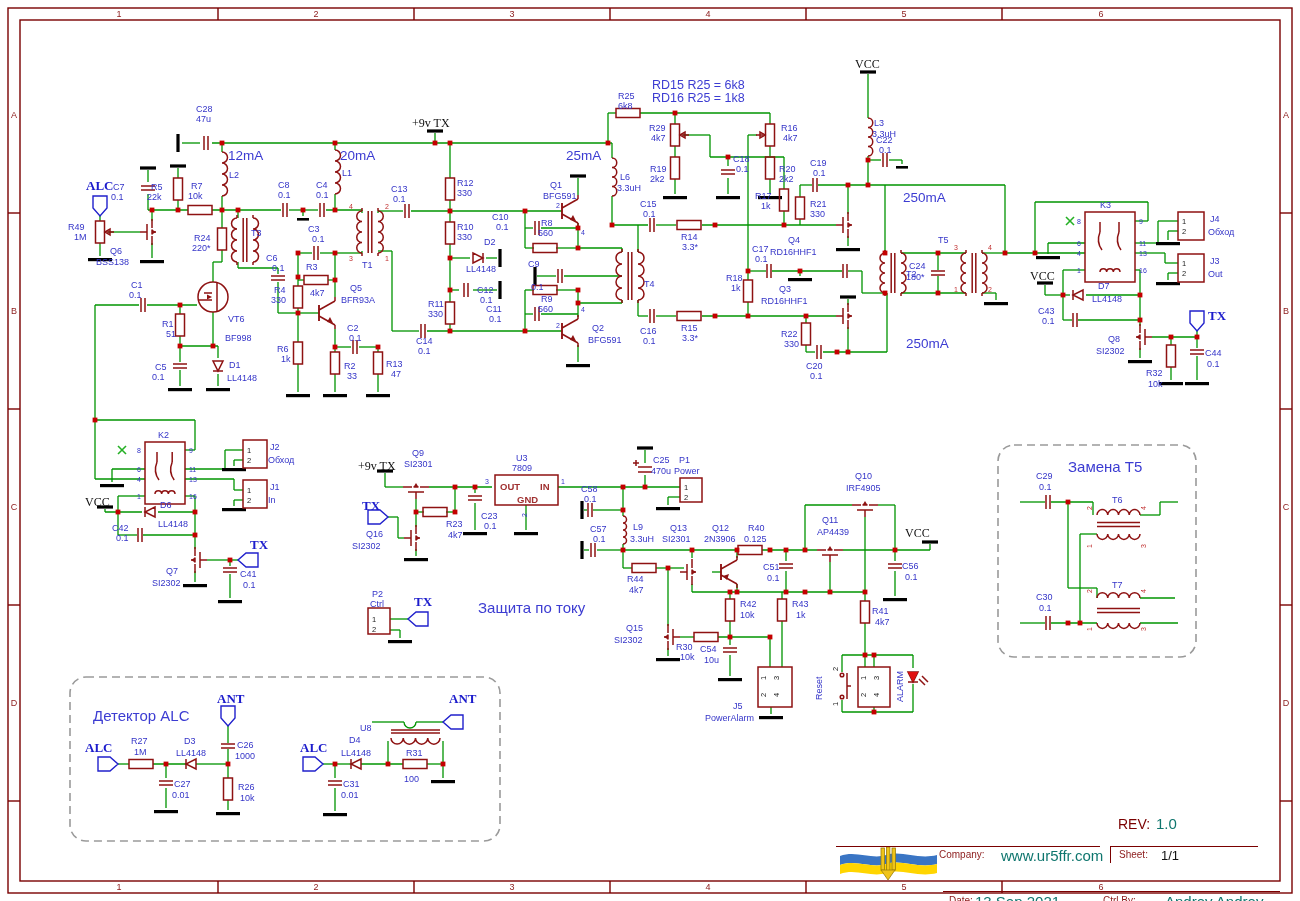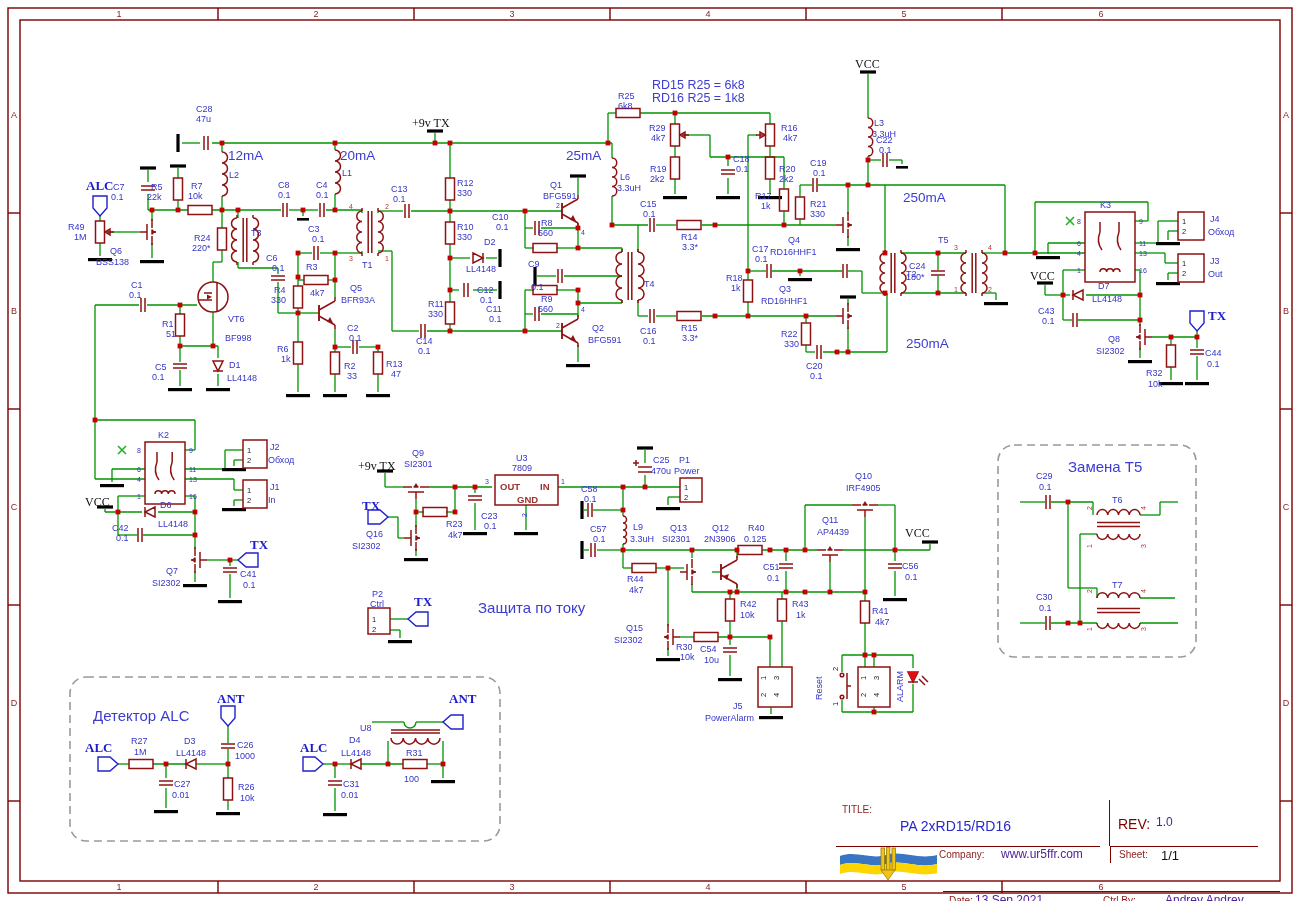--- a/index.html
+++ b/index.html
@@ -28,21 +28,21 @@
   
   .tb{position:absolute;left:836px;top:800px;width:444px;height:81px;color:#7a0000;}
   .tb .cell{position:absolute;box-sizing:border-box;border-color:#7a0000;}
   .tb-title{left:0;top:0;width:274px;height:46px;border-right:1px solid;}
   .tb-rev{left:274px;top:0;width:170px;height:46px;}
   .tb-logo{left:0;top:46px;width:107px;height:35px;border-top:1px solid;}
   .tb-comp{left:97px;top:46px;width:167px;height:17px;border-top:1px solid;}
   .tb-sheet{left:274px;top:46px;width:148px;height:17px;border-top:1px solid;border-left:1px solid;}
   .tb-date{left:107px;top:63px;width:337px;height:25px;border-top:1px solid;margin-top:28px;}
   .lab{font-size:10px;color:#8b1a1a;}
-  .val{font-size:12px;color:#4c1d95;}
+  .val{font-size:15px;color:#0f766e;}
   .valk{font-size:13px;color:#111;}
   .tbig{font-size:14px;color:#2828cc;}
 </style>
 </head>
 <body>
 
 <div class="stage">
   <svg id="sch" width="1300" height="901" viewBox="0 0 1300 901">
       <g>
         <rect x="8" y="8" width="1284" height="885" class="frm"></rect>
@@ -1526,24 +1526,20 @@
         <text x="343" y="787" class="b">C31</text>
         <text x="341" y="798" class="b">0.01</text>
         <text x="360" y="731" class="b">U8</text>
         <text x="449" y="703" class="sb">ANT</text>
         <text x="406" y="756" class="b">R31</text>
         <text x="404" y="782" class="b">100</text>
       </g>
     </svg>
 
   <div class="tb">
-    <div class="cell tb-title">
-      <div style="position:absolute;left:6px;top:4px" class="lab">TITLE:</div>
-      <div style="position:absolute;left:64px;top:18px" class="tbig">PA 2xRD15/RD16</div>
-    </div>
     <div class="cell tb-rev">
       <span style="position:absolute;left:8px;top:16px;font-size:14px">REV:</span>
       <span style="position:absolute;left:46px;top:15px" class="val">1.0</span>
     </div>
     <div class="cell tb-logo">
       <svg width="105" height="33" viewBox="0 0 105 33">
         <path d="M4,9 C20,3 36,13 50,8 C66,3 82,13 101,8 L101,17 C82,22 66,12 50,17 C36,22 20,12 4,18 Z" fill="#3a75c4"></path>
         <path d="M4,18 C20,12 36,22 50,17 C66,12 82,22 101,17 L101,26 C82,31 66,21 50,26 C36,31 20,21 4,27 Z" fill="#ffd500"></path>
         <g fill="#f0c419" stroke="#9a7d0a" stroke-width="0.8">
           <rect x="45" y="1" width="3.4" height="22"></rect>

